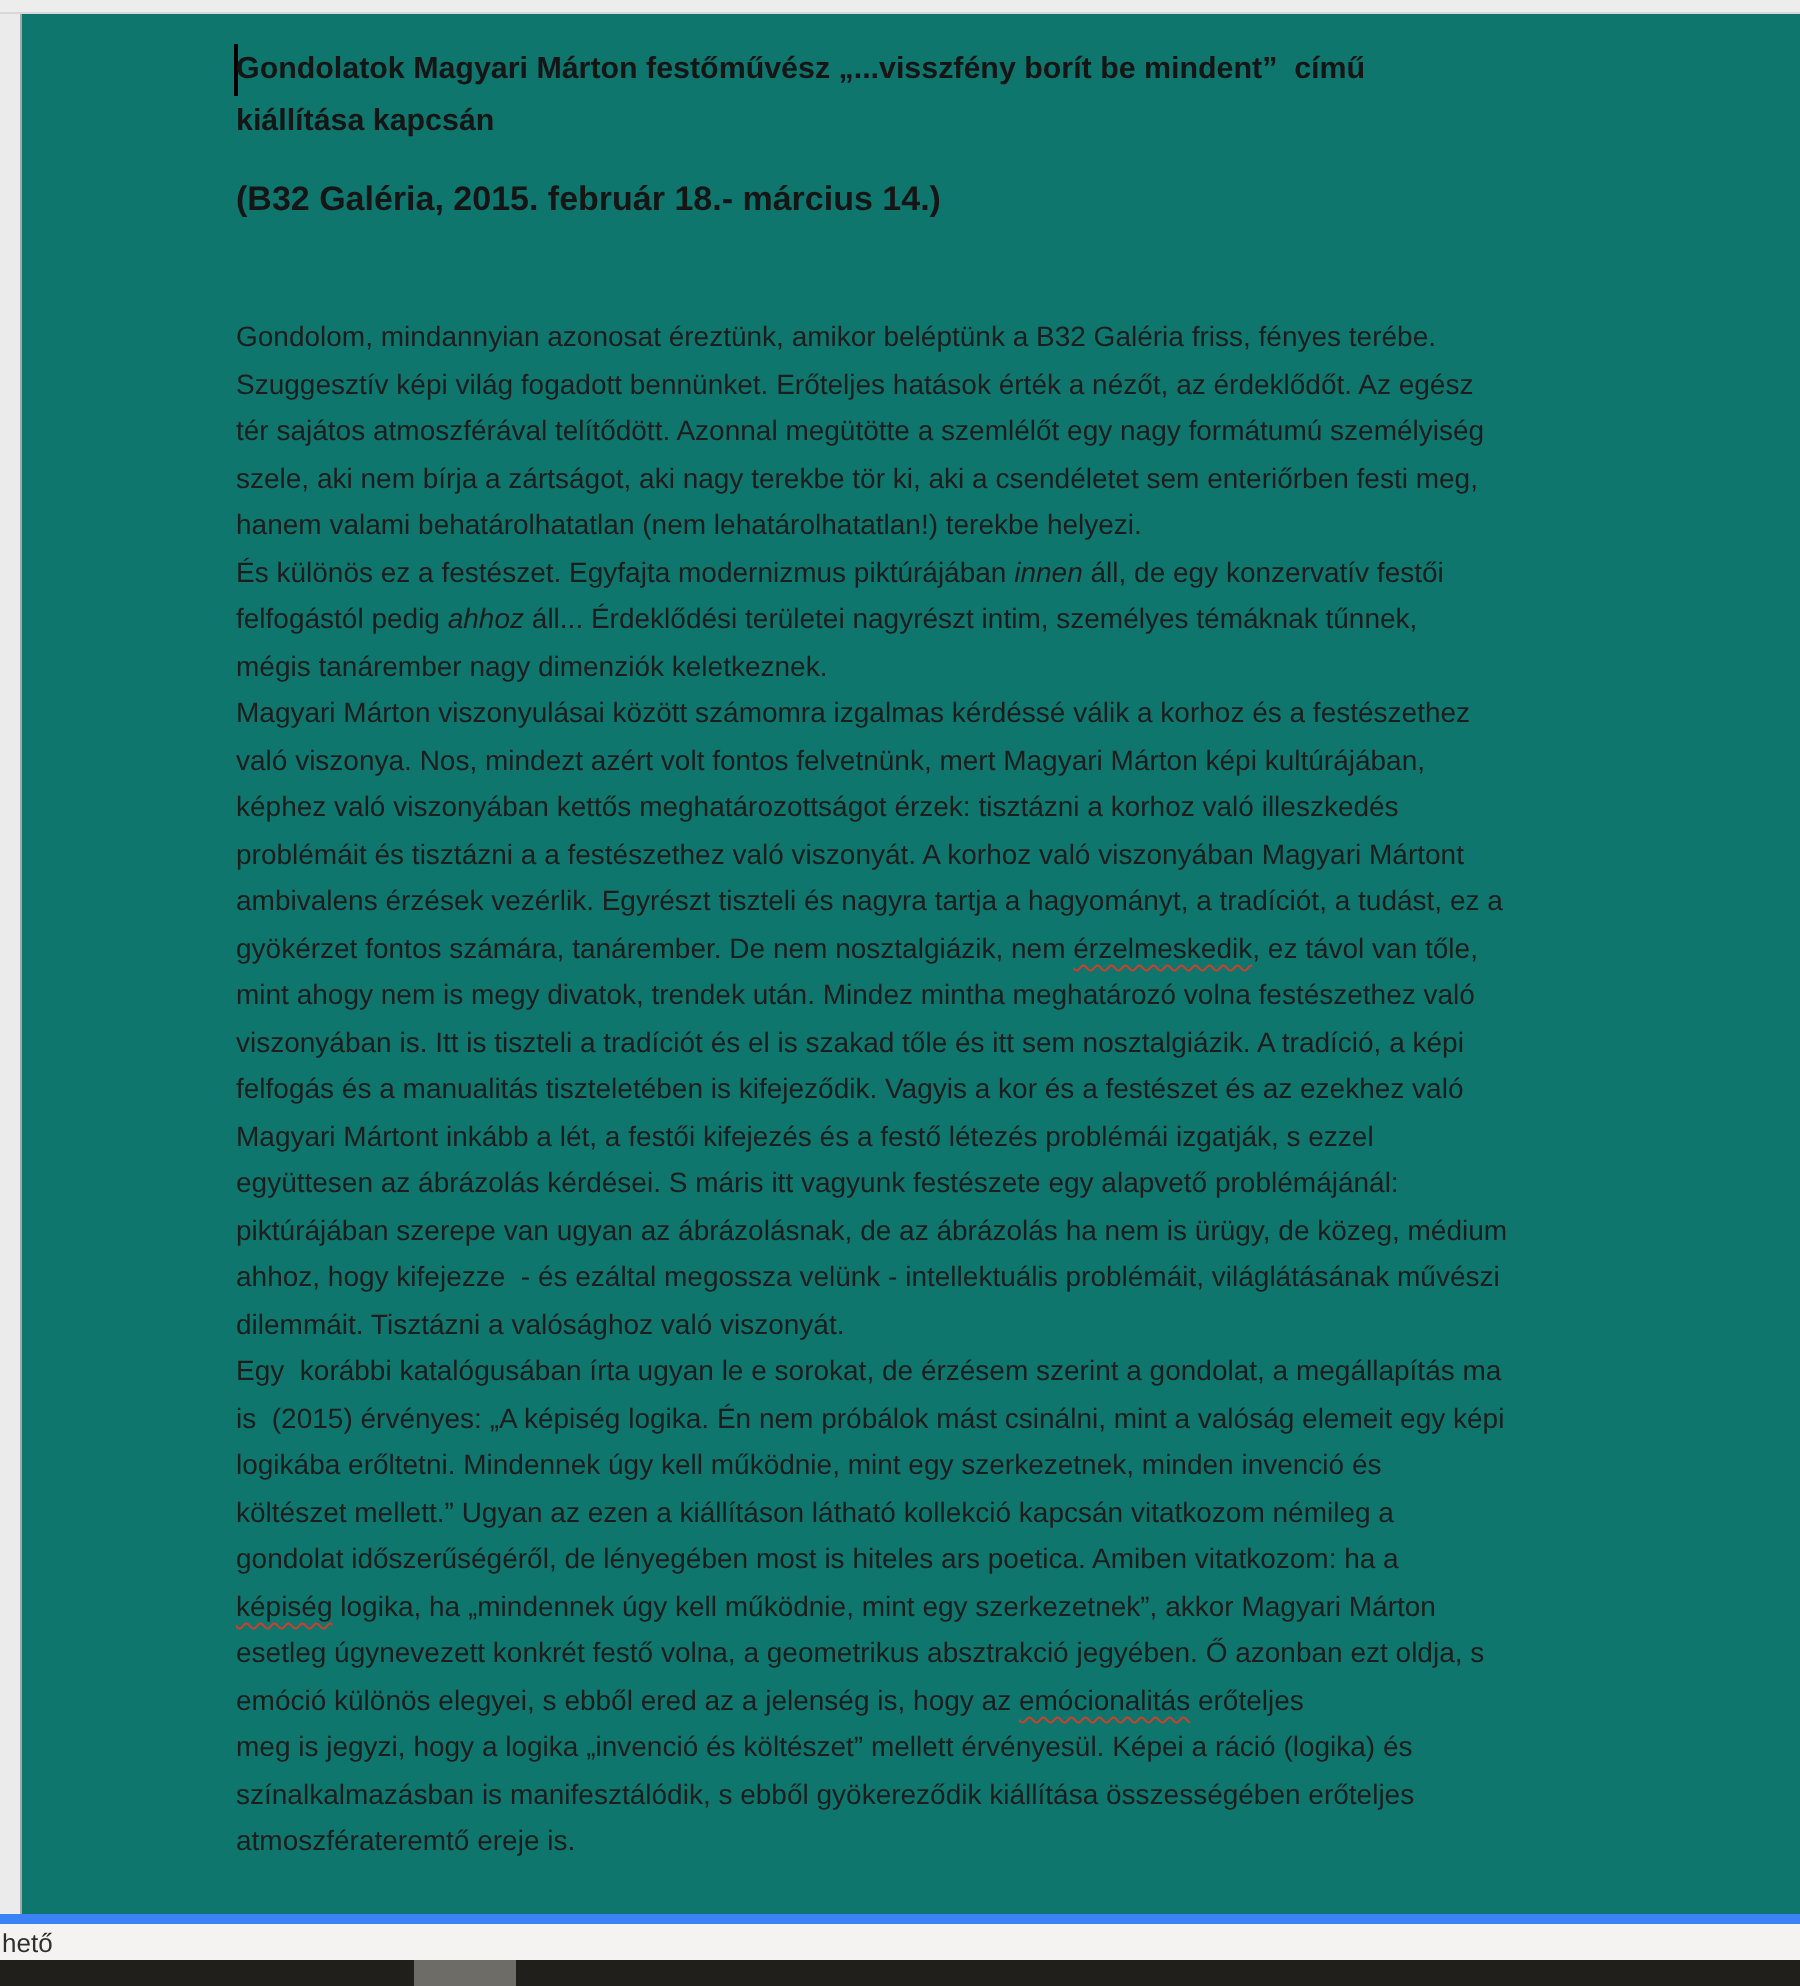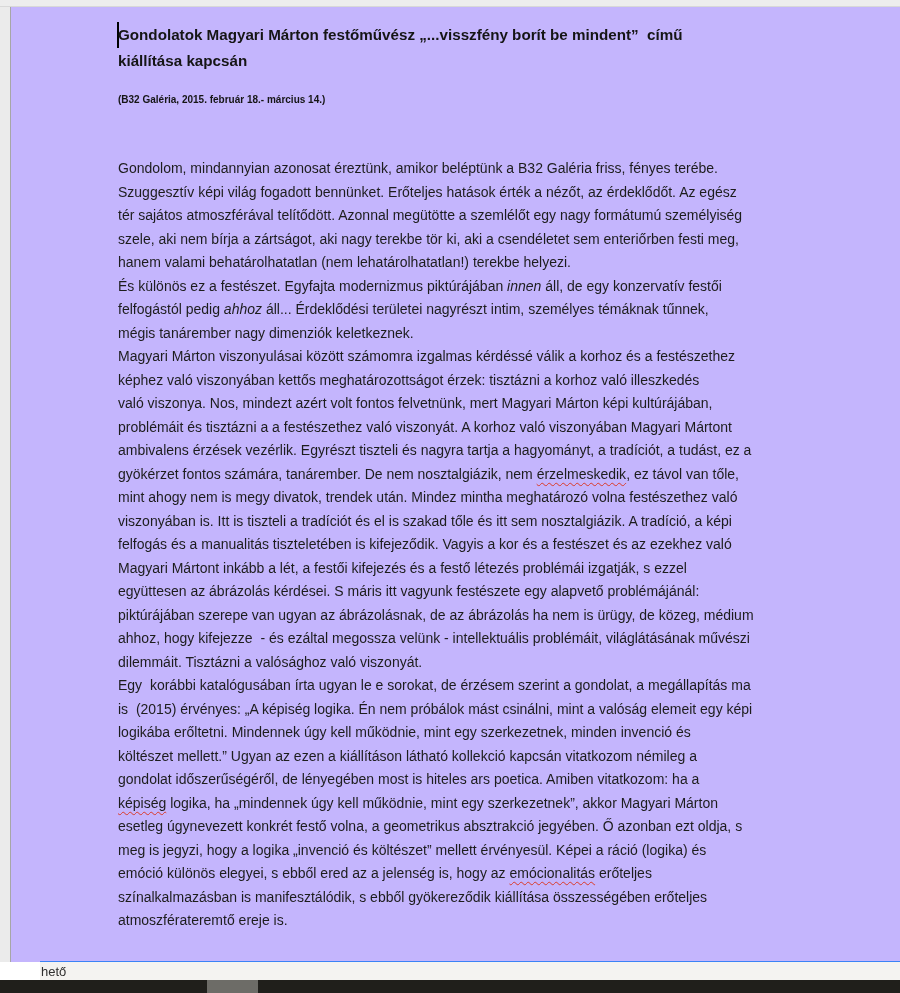--- a/index.html
+++ b/index.html
@@ -12,56 +12,56 @@
   .top-strip{
     position:absolute;top:0;left:0;right:0;height:6px;
     background:#ededed;border-bottom:1px solid #d8d8d8;
   }
   .left-strip{
     position:absolute;top:7px;left:0;bottom:31px;width:10px;
     background:#ebebeb;border-right:1px solid #a6a6a6;
   }
   .page{
     position:absolute;top:7px;left:11px;right:0;bottom:31px;
-    background:#c4b5fd;overflow:hidden;cursor:text;text-decoration:underline;
+    background:#0f766e;overflow:hidden;cursor:text;text-decoration:underline;
   }
   .content{
     position:absolute;left:107px;top:15px;right:58px;
   }
   .caret{
     position:absolute;left:106px;top:15px;width:1.5px;height:26px;
     background:#000000;
   }
   .line{
     white-space:pre;
     font-size:14px;line-height:23.5px;color:#1d1d1d;
   }
   .title .line{
     font-weight:700;font-size:15.2px;line-height:26px;color:#151515;
   }
   .title{margin:0 0 13px 0;}
   .subtitle{
-    white-space:pre;font-weight:700;font-size:10px;line-height:26px;color:#151515;
+    white-space:pre;font-weight:700;font-size:17px;line-height:26px;color:#151515;
     margin:0 0 44px 0;
   }
   .bodytext{margin:0;}
   .em{font-style:italic;}
   .sp{
     text-decoration-line:underline;
     text-decoration-style:wavy;
     text-decoration-color:#da3a28;
     text-decoration-thickness:1px;
     text-underline-offset:3px;
     margin-top:37px;
   }
   .status-bar{
     position:absolute;left:0;right:0;bottom:13px;height:18px;
-    background:#f4f3f1;border-top:1px solid #3b82f6;
+    background:#f4f3f1;border-top:5px solid #3b82f6;
     display:flex;align-items:center;
-    font-size:13px;color:#2f2f2f;margin-left:40px;
+    font-size:13px;color:#2f2f2f;
   }
   .status-text{padding-left:1px;white-space:pre;}
   .taskbar{
     position:absolute;left:0;right:0;bottom:0;height:13px;
     background:#201f1b;
   }
   .task-thumb{
     position:absolute;left:207px;width:51px;top:0;bottom:0;
     background:#6d6c67;
   }
@@ -83,42 +83,42 @@
     <div class="bodytext">
         <div class="line"><span>Gondolom, mindannyian azonosat éreztünk, amikor beléptünk a B32 Galéria friss, fényes terébe.</span></div>
         <div class="line"><span>Szuggesztív képi világ fogadott bennünket. Erőteljes hatások érték a nézőt, az érdeklődőt. Az egész</span></div>
         <div class="line"><span>tér sajátos atmoszférával telítődött. Azonnal megütötte a szemlélőt egy nagy formátumú személyiség</span></div>
         <div class="line"><span>szele, aki nem bírja a zártságot, aki nagy terekbe tör ki, aki a csendéletet sem enteriőrben festi meg,</span></div>
         <div class="line"><span>hanem valami behatárolhatatlan (nem lehatárolhatatlan!) terekbe helyezi.</span></div>
         <div class="line"><span>És különös ez a festészet. Egyfajta modernizmus piktúrájában </span><span class="em">innen</span><span> áll, de egy konzervatív festői</span></div>
         <div class="line"><span>felfogástól pedig </span><span class="em">ahhoz</span><span> áll... Érdeklődési területei nagyrészt intim, személyes témáknak tűnnek,</span></div>
         <div class="line"><span>mégis tanárember nagy dimenziók keletkeznek.</span></div>
         <div class="line"><span>Magyari Márton viszonyulásai között számomra izgalmas kérdéssé válik a korhoz és a festészethez</span></div>
+        <div class="line"><span>való viszonya. Nos, mindezt azért volt fontos felvetnünk, mert Magyari Márton képi kultúrájában,</span></div>
         <div class="line"><span>képhez való viszonyában kettős meghatározottságot érzek: tisztázni a korhoz való illeszkedés</span></div>
-        <div class="line"><span>való viszonya. Nos, mindezt azért volt fontos felvetnünk, mert Magyari Márton képi kultúrájában,</span></div>
         <div class="line"><span>problémáit és tisztázni a a festészethez való viszonyát. A korhoz való viszonyában Magyari Mártont</span></div>
         <div class="line"><span>ambivalens érzések vezérlik. Egyrészt tiszteli és nagyra tartja a hagyományt, a tradíciót, a tudást, ez a</span></div>
         <div class="line"><span>gyökérzet fontos számára, tanárember. De nem nosztalgiázik, nem </span><span class="sp">érzelmeskedik</span><span>, ez távol van tőle,</span></div>
         <div class="line"><span>mint ahogy nem is megy divatok, trendek után. Mindez mintha meghatározó volna festészethez való</span></div>
         <div class="line"><span>viszonyában is. Itt is tiszteli a tradíciót és el is szakad tőle és itt sem nosztalgiázik. A tradíció, a képi</span></div>
         <div class="line"><span>felfogás és a manualitás tiszteletében is kifejeződik. Vagyis a kor és a festészet és az ezekhez való</span></div>
         <div class="line"><span>Magyari Mártont inkább a lét, a festői kifejezés és a festő létezés problémái izgatják, s ezzel</span></div>
         <div class="line"><span>együttesen az ábrázolás kérdései. S máris itt vagyunk festészete egy alapvető problémájánál:</span></div>
         <div class="line"><span>piktúrájában szerepe van ugyan az ábrázolásnak, de az ábrázolás ha nem is ürügy, de közeg, médium</span></div>
         <div class="line"><span>ahhoz, hogy kifejezze  - és ezáltal megossza velünk - intellektuális problémáit, világlátásának művészi</span></div>
         <div class="line"><span>dilemmáit. Tisztázni a valósághoz való viszonyát.</span></div>
         <div class="line"><span>Egy  korábbi katalógusában írta ugyan le e sorokat, de érzésem szerint a gondolat, a megállapítás ma</span></div>
         <div class="line"><span>is  (2015) érvényes: „A képiség logika. Én nem próbálok mást csinálni, mint a valóság elemeit egy képi</span></div>
         <div class="line"><span>logikába erőltetni. Mindennek úgy kell működnie, mint egy szerkezetnek, minden invenció és</span></div>
         <div class="line"><span>költészet mellett.” Ugyan az ezen a kiállításon látható kollekció kapcsán vitatkozom némileg a</span></div>
         <div class="line"><span>gondolat időszerűségéről, de lényegében most is hiteles ars poetica. Amiben vitatkozom: ha a</span></div>
         <div class="line"><span class="sp">képiség</span><span> logika, ha „mindennek úgy kell működnie, mint egy szerkezetnek”, akkor Magyari Márton</span></div>
         <div class="line"><span>esetleg úgynevezett konkrét festő volna, a geometrikus absztrakció jegyében. Ő azonban ezt oldja, s</span></div>
+        <div class="line"><span>emóció különös elegyei, s ebből ered az a jelenség is, hogy az </span><span class="sp">emócionalitás</span><span> erőteljes</span></div>
         <div class="line"><span>meg is jegyzi, hogy a logika „invenció és költészet” mellett érvényesül. Képei a ráció (logika) és</span></div>
-        <div class="line"><span>emóció különös elegyei, s ebből ered az a jelenség is, hogy az </span><span class="sp">emócionalitás</span><span> erőteljes</span></div>
         <div class="line"><span>színalkalmazásban is manifesztálódik, s ebből gyökereződik kiállítása összességében erőteljes</span></div>
         <div class="line"><span>atmoszférateremtő ereje is.</span></div>
       </div>
   </div>
 </div>
 
 <div class="status-bar">
   <span class="status-text">hető</span>
 </div>
 

